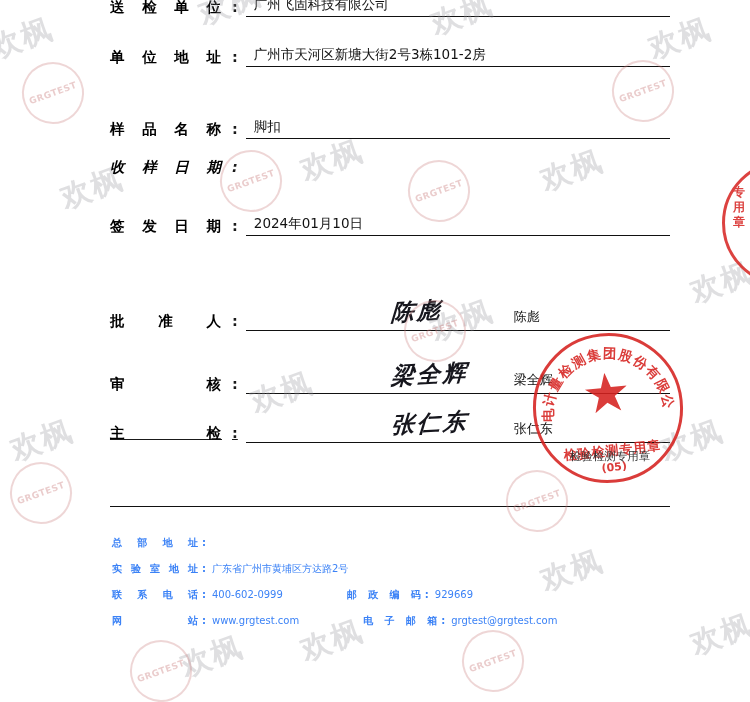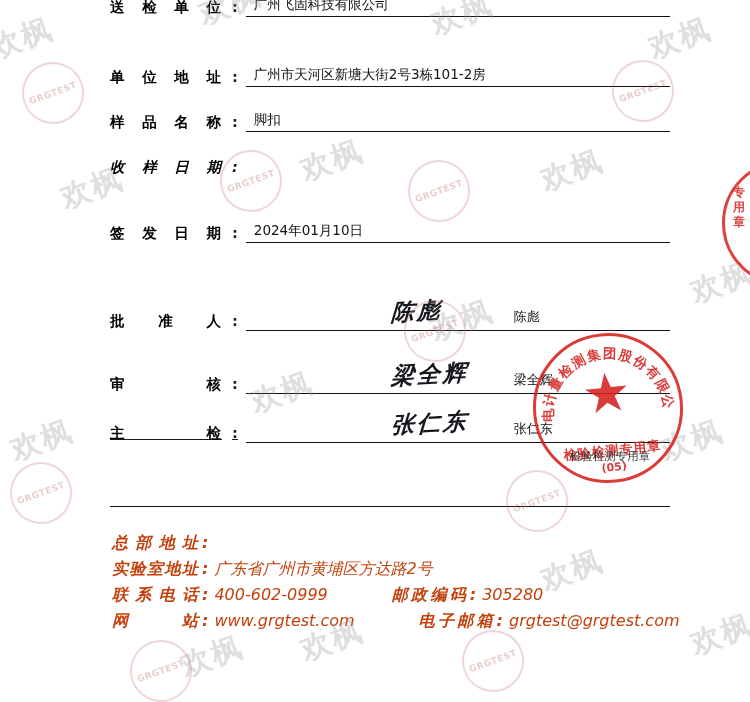--- a/index.html
+++ b/index.html
@@ -142,24 +142,23 @@
     background: #111;
     top: 506px;
   }
 
   
   .footer {
     position: absolute;
     left: 112px;
     top: 530px;
     width: 580px;
-    font-size: 16px;
-    color: #c2410c;
+    font-size: 10px;
+    color: #3b82f6;
     line-height: 26px;
-    font-style: italic;
   }
   .f-row { display: flex; align-items: baseline; }
   .f-label {
     width: 90px;
     font-weight: 700;
     text-align: justify;
     text-align-last: justify;
     box-sizing: border-box;
     padding-right: 4px;
     flex: 0 0 auto;
@@ -272,42 +271,42 @@
 <div class="doc">
 
   <div class="field-row" style="top:-6px;">
     <span class="field-label">送检单位</span>
     <span class="field-colon">:</span>
     <span class="field-value-wrap">
       <span class="field-value">广州飞固科技有限公司</span>
     </span>
   </div>
 
-  <div class="field-row" style="top:44px;margin-top:20px;">
+  <div class="field-row" style="top:44px;">
     <span class="field-label">单位地址</span>
     <span class="field-colon">:</span>
     <span class="field-value-wrap">
       <span class="field-value">广州市天河区新塘大街2号3栋101-2房</span>
     </span>
   </div>
 
-  <div class="field-row" style="top:109px;">
+  <div class="field-row" style="top:116px;">
     <span class="field-label">样品名称</span>
     <span class="field-colon">:</span>
     <span class="field-value-wrap">
       <span class="field-value">脚扣</span>
     </span>
   </div>
 
   <div class="field-row" style="top:157px;font-style:italic;">
     <span class="field-label">收样日期</span>
     <span class="field-colon">:</span>
   </div>
 
-  <div class="field-row" style="top:220px;">
+  <div class="field-row" style="top:213px;">
     <span class="field-label">签发日期</span>
     <span class="field-colon">:</span>
     <span class="field-value-wrap">
       <span class="field-value">2024年01月10日</span>
     </span>
   </div>
 
   <div class="sig-row" style="top:296px;">
     <span class="field-label">批准人</span>
     <span class="field-colon">:</span>
@@ -347,21 +346,21 @@
       <span class="f-colon">:</span>
       <span class="f-val">广东省广州市黄埔区方达路2号</span>
     </div>
     <div class="f-row">
       <span class="f-label">联系电话</span>
       <span class="f-colon">:</span>
       <span class="f-val">400-602-0999</span>
       <span class="f-sub f-val2">
         <span class="f-label">邮政编码</span>
         <span class="f-colon">:</span>
-        <span class="f-val">305280</span>
+        <span class="f-val">929669</span>
       </span>
     </div>
     <div class="f-row">
       <span class="f-label">网　站</span>
       <span class="f-colon">:</span>
       <span class="f-val">www.grgtest.com</span>
       <span class="f-sub f-val2">
         <span class="f-label">电子邮箱</span>
         <span class="f-colon">:</span>
         <span class="f-val">grgtest@grgtest.com</span>

